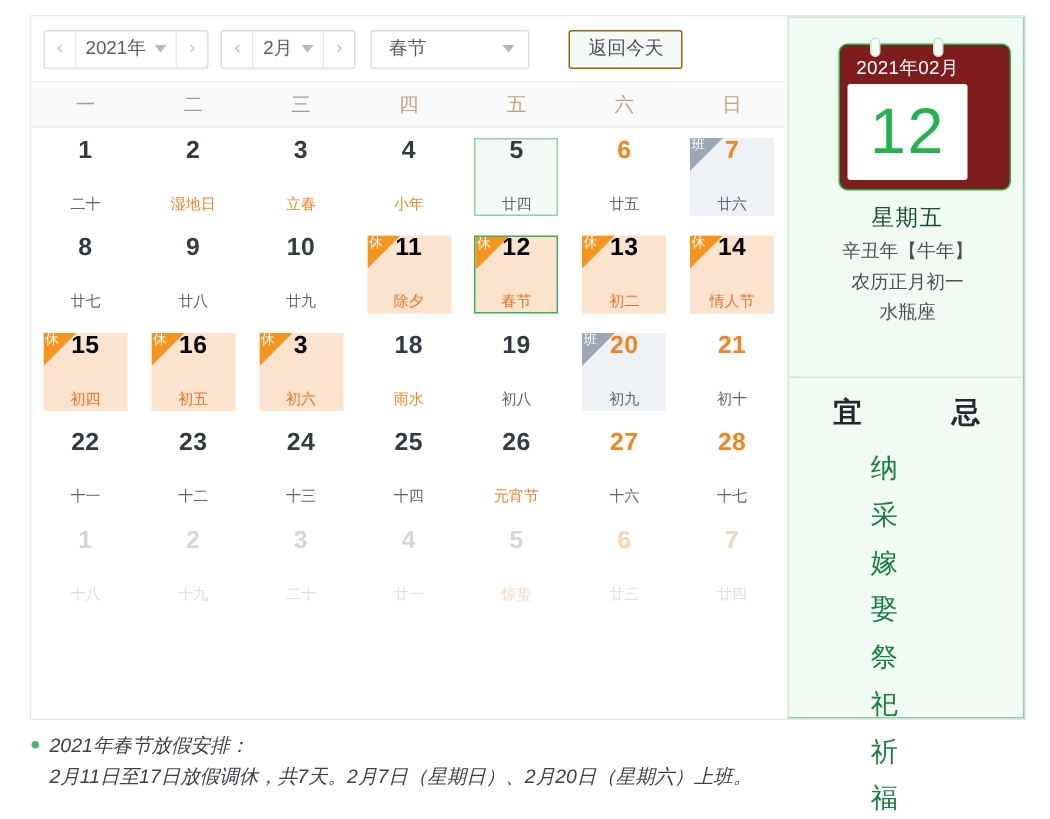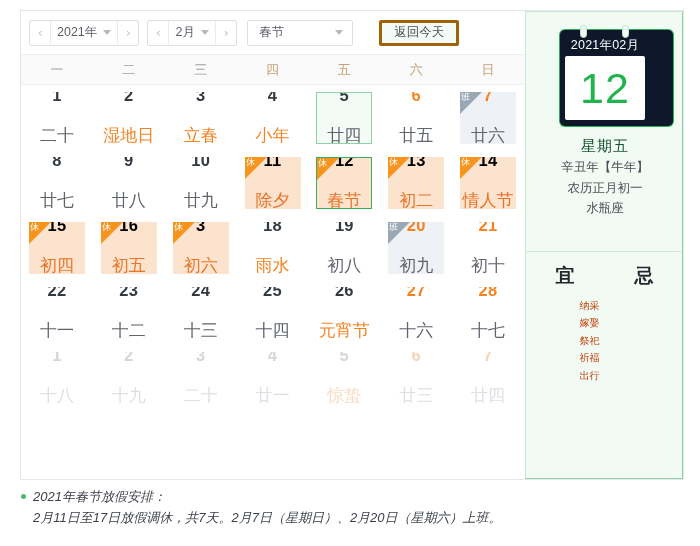--- a/index.html
+++ b/index.html
@@ -90,21 +90,21 @@
     justify-content: space-between;
     padding: 0 9px 0 11px;
     font-size: 12.5px;
     color: #5a5e66;
     cursor: pointer;
     margin-left: 2px;
   }
   .today-btn {
     height: 26px;
     padding: 0 12px;
-    border: 3px solid #a16207;
+    border: 1px solid #a16207;
     background: #f2fbf5;
     border-radius: 2px;
     color: #4a4f57;
     font-size: 12.5px;
     display: flex; align-items: center;
     cursor: pointer;
     margin-left: 18px;
   }
 
   
@@ -155,21 +155,21 @@
     overflow: hidden;
   }
   .dnum {
     font-size: 16.5px;
     font-weight: bold;
     color: #333a42;
     line-height: 1.12;
     letter-spacing: .3px;
   }
   .dsub {
-    font-size: 17px;
+    font-size: 10px;
     color: #60656d;
     line-height: 1.5;
     margin-top: 19px;
   }
   .cell.wkend .dnum { color: #f5821f; }
   .cell.festival .dsub { color: #f5821f; }
   .cell.solar .dsub { color: #f5821f; }
 
   .cell.rest .inner { background: #fbe3cd; }
   .cell.rest .dnum { color: #000000; }
@@ -225,21 +225,21 @@
   .side-top {
     position: relative;
     height: 240px;
     border-bottom: 1px solid #cfe9d8;
   }
   
   .flip {
     position: absolute;
     left: 34px; top: 18px;
     width: 113px; height: 96px;
-    background: #0f172a;
+    background: #7f1d1d;
     border-radius: 5px;
     box-shadow: 0 0 0 1px #21b34e;
   }
   .ring {
     position: absolute;
     top: -5px;
     width: 7px; height: 13px;
     background: #f3fbf5;
     border-radius: 4px;
     border: 1px solid #bfe3cc;
@@ -301,22 +301,22 @@
   }
   .col-h {
     font-size: 19px;
     font-weight: bold;
     color: #23282f;
     line-height: 1.5;
     margin-bottom: 6px;
     letter-spacing: 1px;
   }
   .col-i {
-    font-size: 10px;
-    color: #c2410c;
+    font-size: 18px;
+    color: #15803d;
     line-height: 1.75;
     padding-left: 48px;
   }
 
   
   .foot {
     position: absolute;
     left: 20px; top: 487px;
     width: 660px;
     font-size: 13px;

